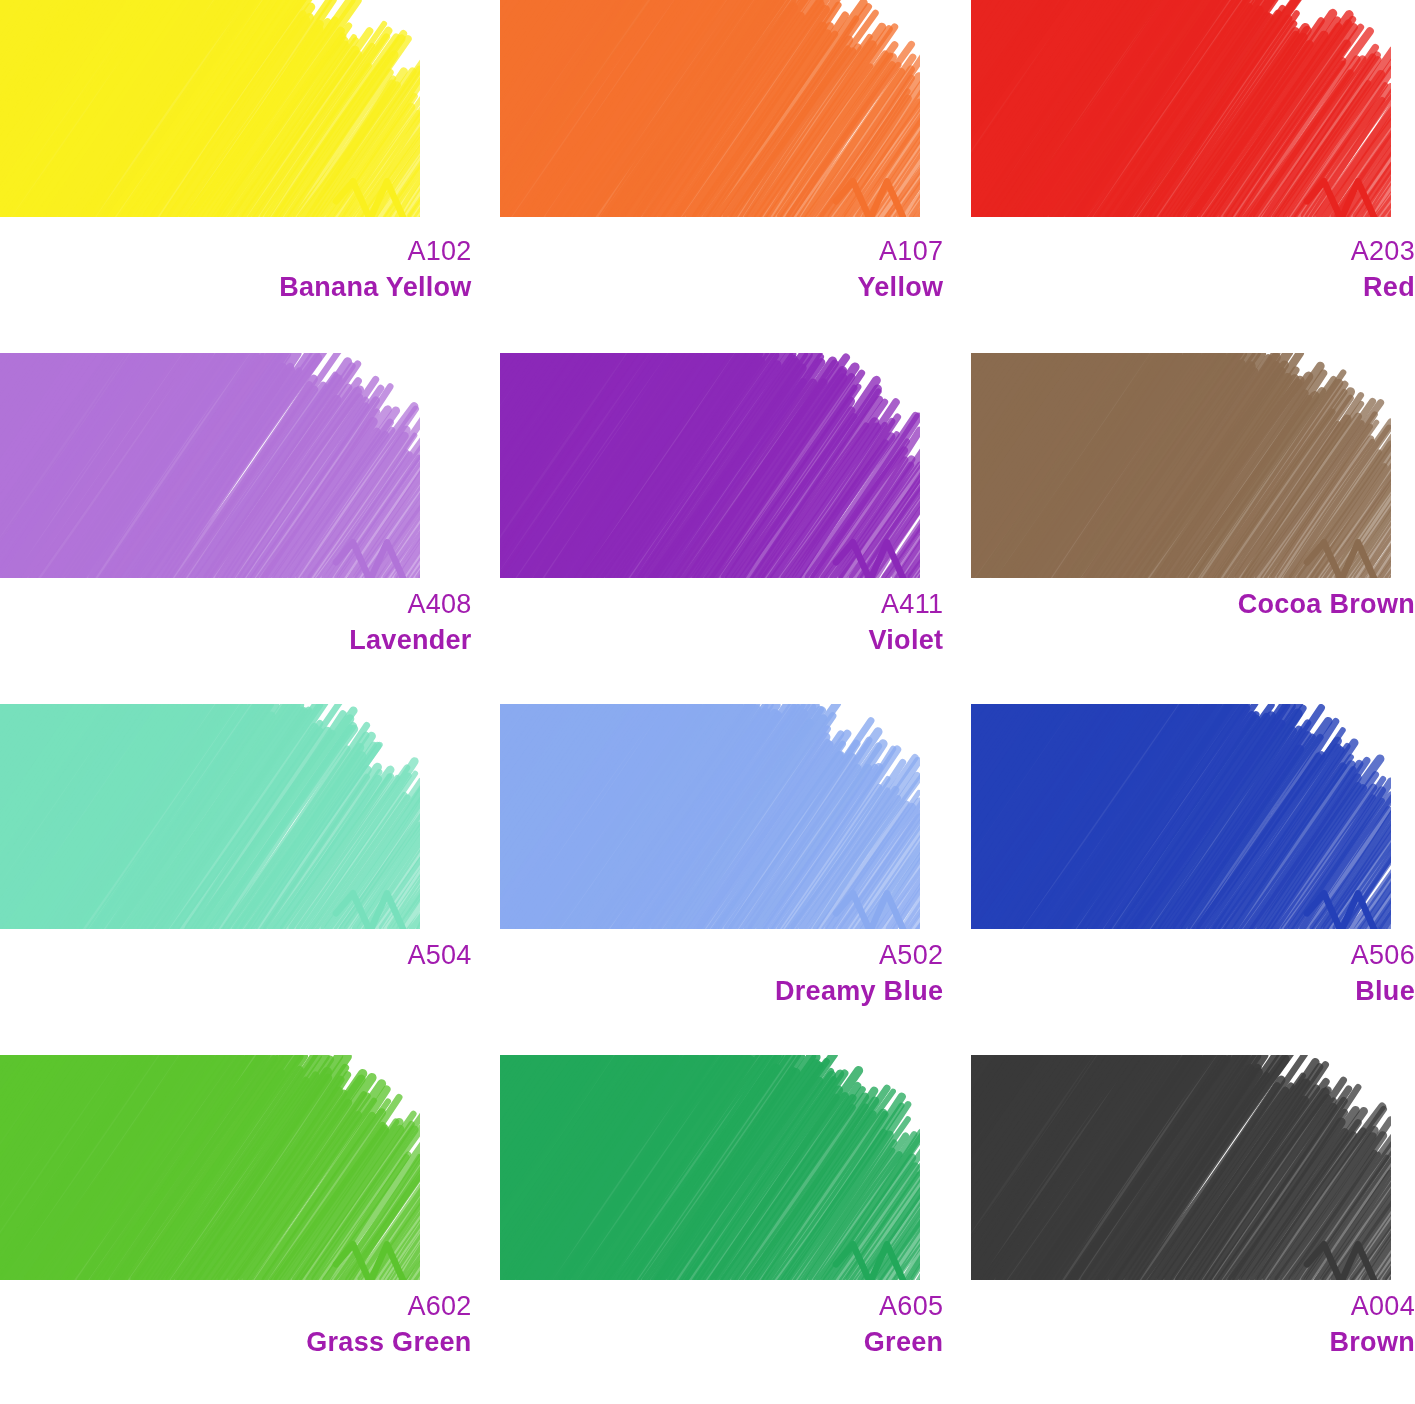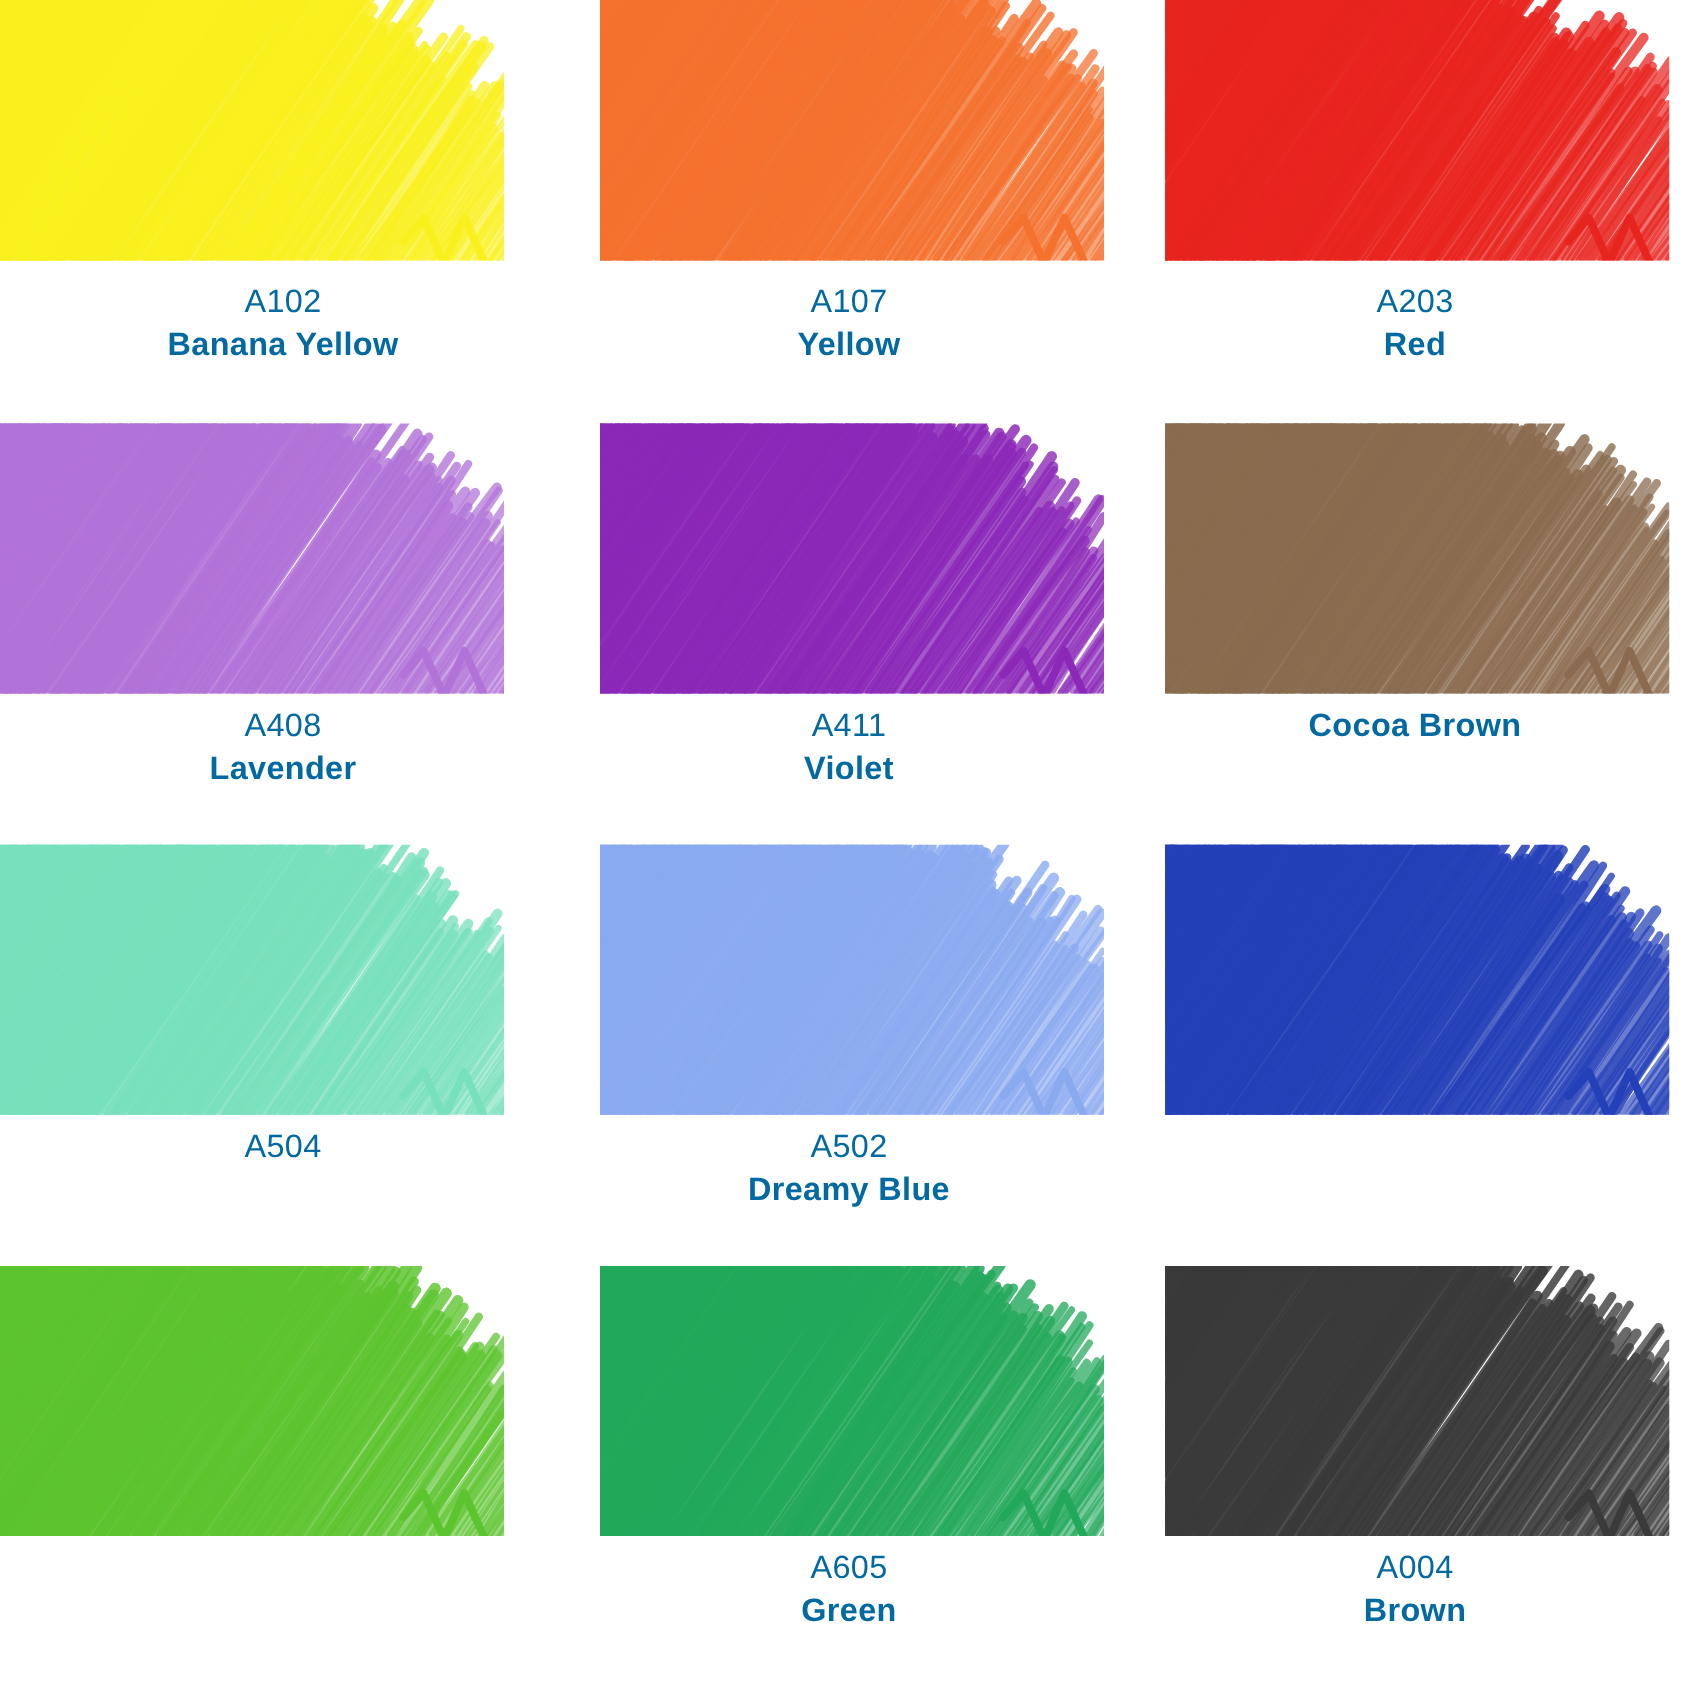--- a/index.html
+++ b/index.html
@@ -27,22 +27,22 @@
     width: 100%;
     flex: 0 0 auto;
     display: flex;
     justify-content: flex-start;
   }
   .swatch-art {
     display: block;
   }
   .swatch-label {
     width: 100%;
-    text-align: center;
-    color: #0369a1;
+    text-align: right;
+    color: #a21caf;
     font-size: 27px;
     line-height: 1.32;
     letter-spacing: 0.3px;
     font-weight: 400;
     padding-top: 9px;
   }
   .swatch-label .code { display: block; }
   .swatch-label .name { display: block; font-weight: bold; }
 
   
@@ -1600,20 +1600,24 @@
             <path d="M429.8,226.4 Q469.2,167.9 509.3,109.3" stroke-width="5.47" opacity="0.62"></path>
             <path d="M431.8,223.6 Q471.6,169.5 509.1,113.7" stroke-width="6.79" opacity="0.62"></path>
             <path d="M438.8,225.3 Q472.5,177.3 506.1,124.6" stroke-width="6.36" opacity="0.62"></path>
             <path d="M439.9,225.4 Q479.2,167.2 519.1,113.1" stroke-width="7.02" opacity="0.62"></path>
             <path d="M444.3,223.5 Q477.4,176.0 510.3,127.5" stroke-width="6.70" opacity="0.62"></path>
             <path d="M449.6,223.4 Q486.6,170.9 521.3,121.4" stroke-width="5.96" opacity="0.62"></path>
             <path d="M336.0,209.3 L353.0,189.3 L370.0,227.3 L387.0,189.3 L404.0,227.3" stroke="#2440B8" fill="none" stroke-width="6.5" stroke-linecap="round" stroke-linejoin="round"></path>
           </g>
         </svg>
       </div>
+      <div class="swatch-label">
+        <span class="code">A506</span>
+        <span class="name">Blue</span>
+      </div>
     </div>
     <div class="swatch-cell row-4 col-1">
       <div class="swatch-art-wrap">
         <svg width="420" height="225" viewBox="0 0 420 225" class="swatch-art">
           <g stroke="#5CC42E" fill="none" stroke-linecap="round" stroke-linejoin="round">
             <path d="M-196.5,224.4 Q-117.2,110.6 -41.0,1.0" stroke-width="9.78" opacity="1.00"></path>
             <path d="M-192.1,226.1 Q-110.5,115.1 -35.9,0.4" stroke-width="10.80" opacity="1.00"></path>
             <path d="M-187.3,224.7 Q-109.0,115.9 -31.6,1.5" stroke-width="10.37" opacity="1.00"></path>
             <path d="M-182.2,224.3 Q-102.3,110.3 -27.6,0.2" stroke-width="10.43" opacity="1.00"></path>
             <path d="M-179.8,226.0 Q-105.8,113.9 -25.1,1.5" stroke-width="10.73" opacity="1.00"></path>
@@ -1767,20 +1771,24 @@
             <path d="M422.3,224.8 Q455.5,168.3 495.6,117.3" stroke-width="5.35" opacity="0.62"></path>
             <path d="M426.5,224.3 Q455.2,181.1 489.8,132.4" stroke-width="7.58" opacity="0.62"></path>
             <path d="M430.7,226.1 Q459.7,183.3 485.7,143.6" stroke-width="7.13" opacity="0.62"></path>
             <path d="M432.7,224.4 Q473.2,169.1 513.1,109.7" stroke-width="6.04" opacity="0.62"></path>
             <path d="M436.9,224.5 Q475.3,167.9 515.9,113.1" stroke-width="7.43" opacity="0.62"></path>
             <path d="M441.1,225.2 Q480.4,165.4 519.3,110.4" stroke-width="5.06" opacity="0.62"></path>
             <path d="M446.2,225.7 Q473.4,186.3 503.9,141.5" stroke-width="7.80" opacity="0.62"></path>
             <path d="M336.0,209.3 L353.0,189.3 L370.0,227.3 L387.0,189.3 L404.0,227.3" stroke="#5CC42E" fill="none" stroke-width="6.5" stroke-linecap="round" stroke-linejoin="round"></path>
           </g>
         </svg>
+      </div>
+      <div class="swatch-label">
+        <span class="code">A602</span>
+        <span class="name">Grass Green</span>
       </div>
     </div>
     <div class="swatch-cell row-4 col-2">
       <div class="swatch-art-wrap">
         <svg width="420" height="225" viewBox="0 0 420 225" class="swatch-art">
           <g stroke="#22A85A" fill="none" stroke-linecap="round" stroke-linejoin="round">
             <path d="M-193.9,225.1 Q-119.3,110.0 -41.2,1.2" stroke-width="9.07" opacity="1.00"></path>
             <path d="M-190.2,226.2 Q-112.3,110.4 -37.2,0.8" stroke-width="8.79" opacity="1.00"></path>
             <path d="M-186.7,226.5 Q-112.8,112.6 -33.2,-1.1" stroke-width="7.96" opacity="1.00"></path>
             <path d="M-181.7,226.2 Q-102.0,113.0 -28.2,0.9" stroke-width="9.43" opacity="1.00"></path>

